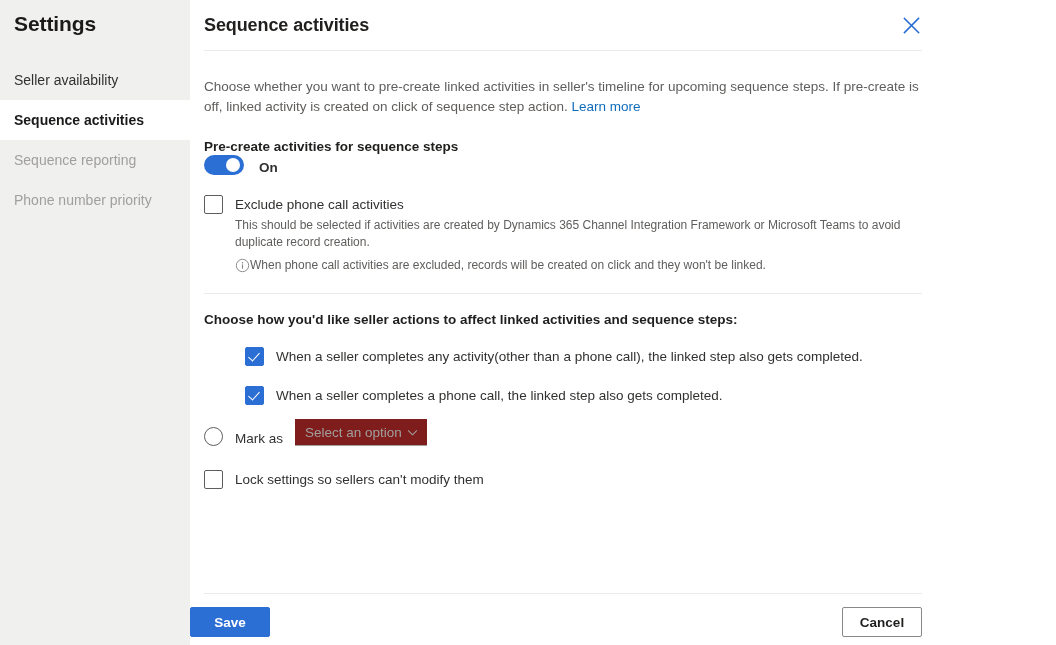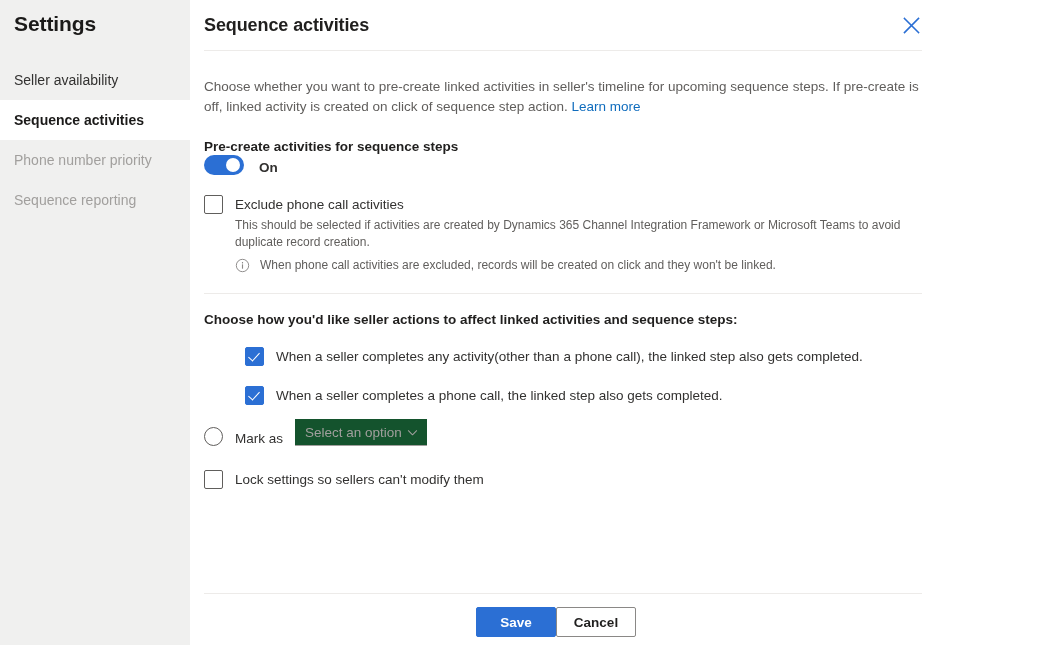--- a/index.html
+++ b/index.html
@@ -212,21 +212,20 @@
   .info-icon {
     flex: 0 0 15px;
     width: 15px;
     height: 15px;
     margin-top: 1px;
   }
   .info-text {
     font-size: 12px;
     color: #605e5c;
     line-height: 16px;
-    margin-left: 10px;
   }
 
   .rule {
     height: 1px;
     background: #edebe9;
     margin-top: 20px;
   }
 
   .choose-label {
     font-size: 13.5px;
@@ -285,21 +284,21 @@
 
   .mark-as-row {
     display: flex;
     align-items: flex-end;
     margin-top: 14px;
   }
   .select-box {
     margin-left: 12px;
     width: 132px;
     height: 27px;
-    background: #14532d;
+    background: #7f1d1d;
     border: none;
     border-bottom: 1px solid #a19f9d;
     display: flex;
     align-items: center;
     justify-content: space-between;
     padding: 0 9px 0 10px;
     cursor: pointer;
   }
   .select-text {
     font-size: 13.5px;
@@ -321,21 +320,21 @@
     bottom: 0;
     height: 52px;
   }
   .footer-divider {
     height: 1px;
     background: #edebe9;
     margin: 0 14px;
   }
   .footer-buttons {
     display: flex;
-    justify-content: center;
+    justify-content: space-between;
     align-items: center;
     padding: 13px 14px 0 0;
   }
   .btn {
     height: 30px;
     min-width: 80px;
     font-size: 13.5px;
     font-family: "Liberation Sans", sans-serif;
     border-radius: 2px;
     cursor: pointer;
@@ -362,24 +361,24 @@
   <div class="sidebar">
     <div class="sidebar-title">Settings</div>
     <div class="nav-list">
       <div class="nav-item">
         <span>Seller availability</span>
       </div>
       <div class="nav-item active">
         <span>Sequence activities</span>
       </div>
       <div class="nav-item disabled">
+        <span>Sequence reporting</span>
+      </div>
+      <div class="nav-item disabled">
         <span>Phone number priority</span>
-      </div>
-      <div class="nav-item disabled">
-        <span>Sequence reporting</span>
       </div>
     </div>
   </div>
 
   <div class="main">
 
     <div class="panel-header">
       <div class="panel-title">Sequence activities</div>
       <button class="close-btn">
         <svg width="17" height="17" viewBox="0 0 17 17">

